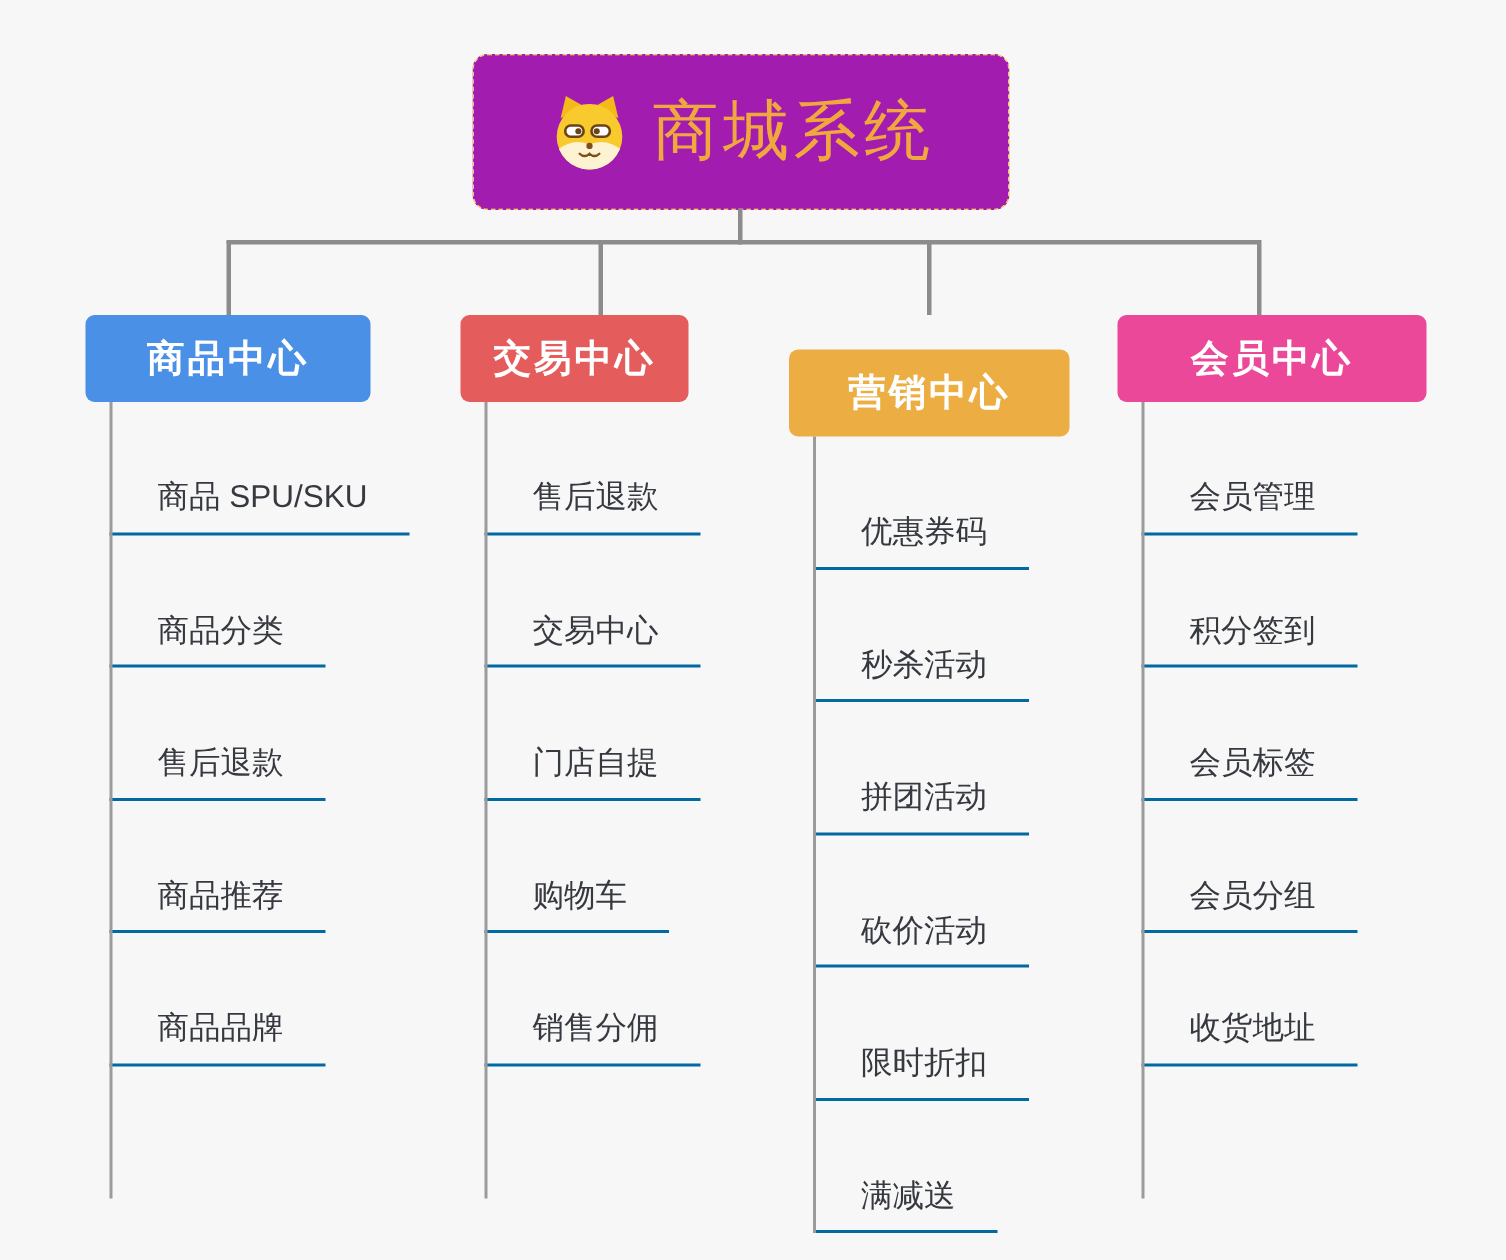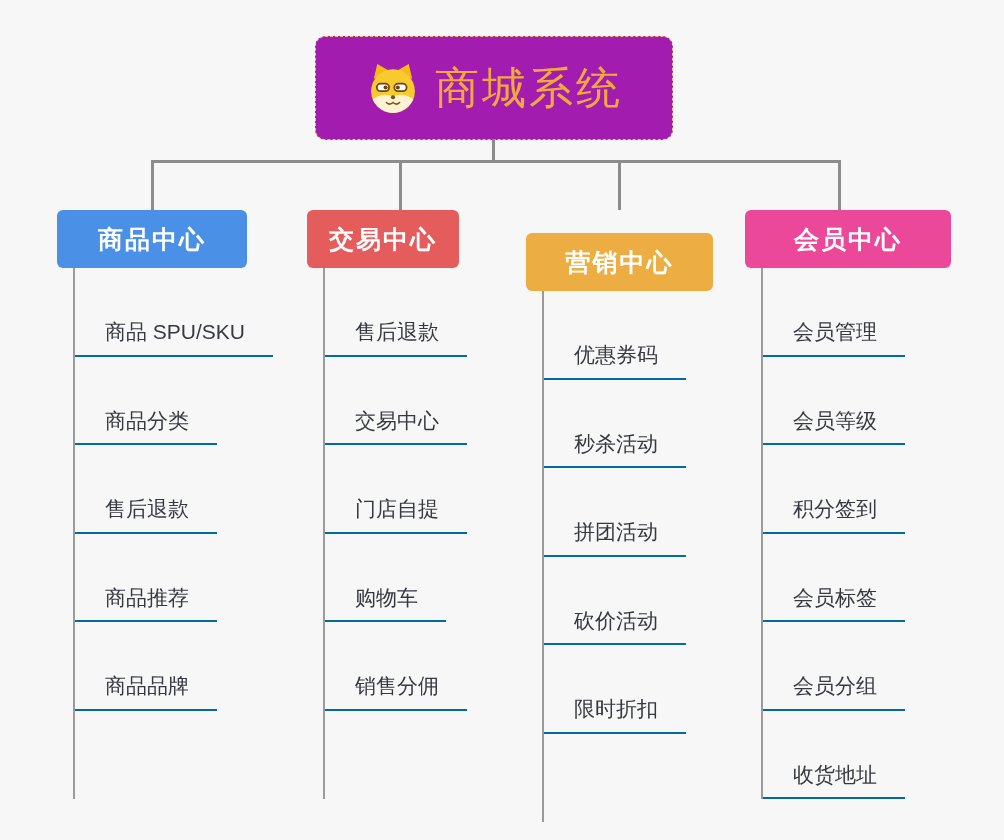--- a/index.html
+++ b/index.html
@@ -150,33 +150,33 @@
   </div>
           <div class="leaf">
     <span class="leaf-label">拼团活动</span>
   </div>
           <div class="leaf">
     <span class="leaf-label">砍价活动</span>
   </div>
           <div class="leaf">
     <span class="leaf-label">限时折扣</span>
   </div>
+          <div class="leaf">
+    <span class="leaf-label">满减送</span>
+  </div>
         </div>
   </div>
       <div class="branch" style="left: 745px;">
     <div class="drop-line" style="left: 92.5px;"></div>
     <div class="branch-header" style="width: 206px; background: #ec4899;">
       <span class="branch-label">会员中心</span>
     </div>
     <div class="leaves">
           <div class="leaf">
     <span class="leaf-label">会员管理</span>
-  </div>
-          <div class="leaf">
-    <span class="leaf-label">会员等级</span>
   </div>
           <div class="leaf">
     <span class="leaf-label">积分签到</span>
   </div>
           <div class="leaf">
     <span class="leaf-label">会员标签</span>
   </div>
           <div class="leaf">
     <span class="leaf-label">会员分组</span>
   </div>

